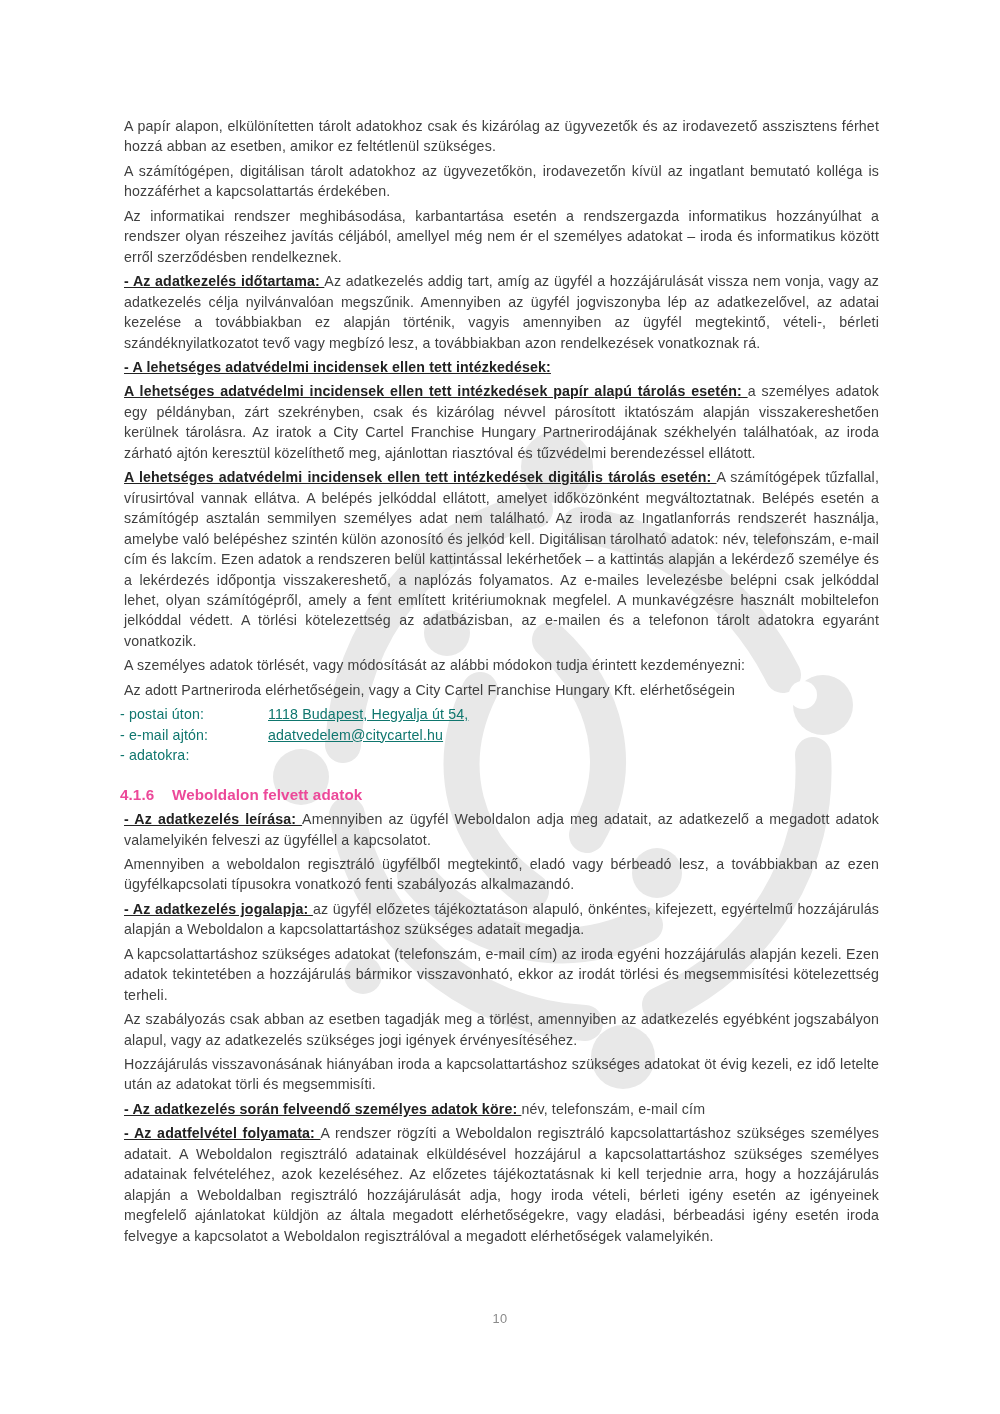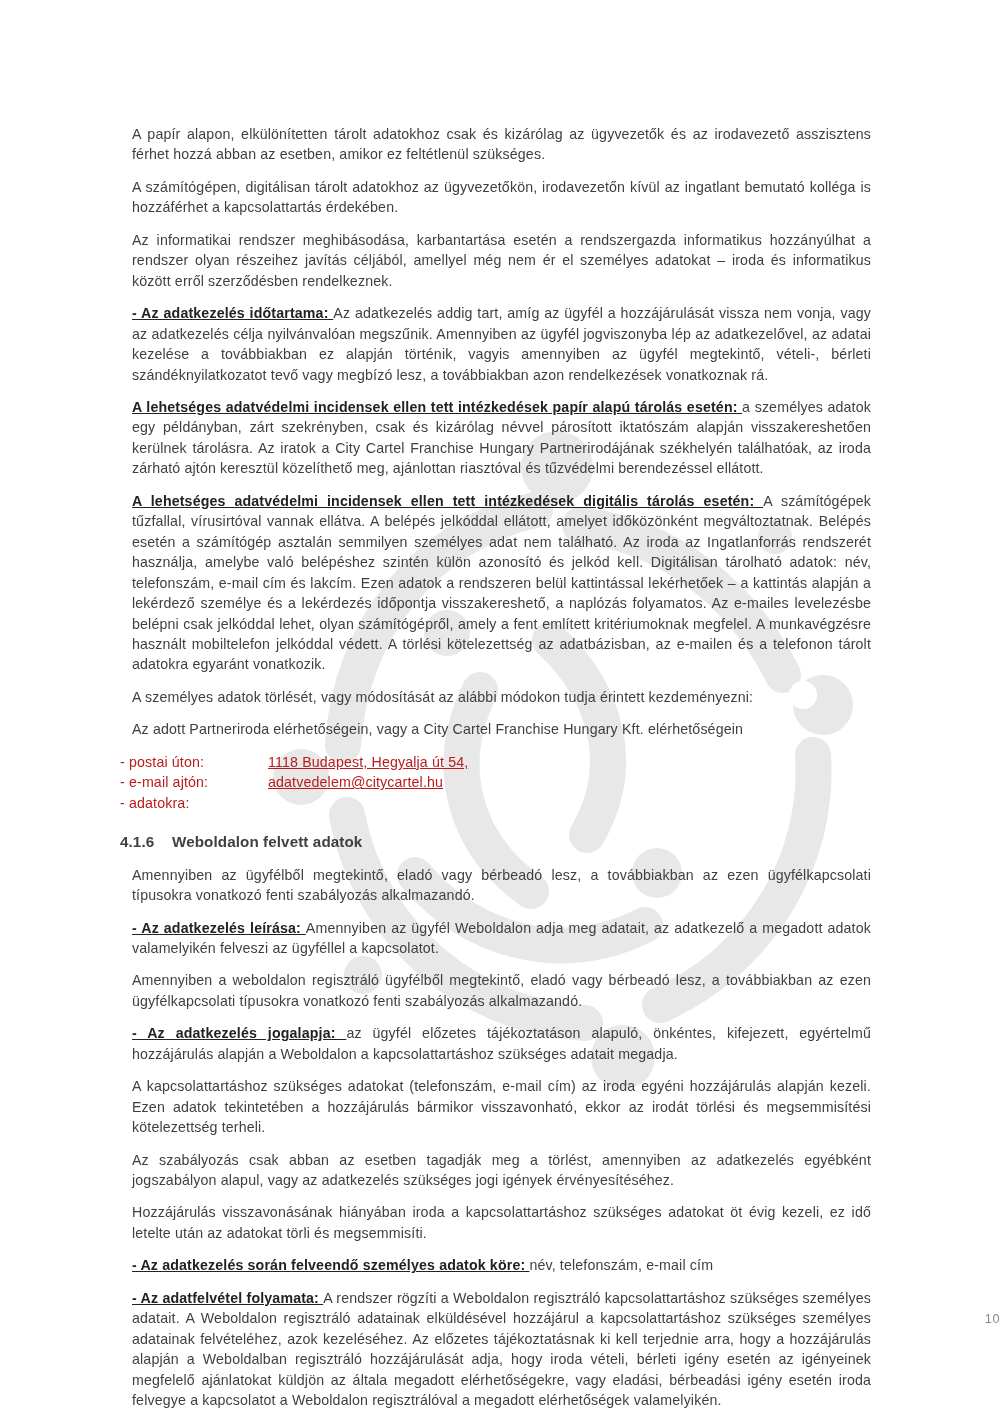--- a/index.html
+++ b/index.html
@@ -21,51 +21,51 @@
     pointer-events: none;
   }
   .content {
     position: absolute;
     left: 120px;
     top: 112px;
     width: 763px;
     z-index: 1;
   }
   p.para {
-    margin: 12px;
+    margin: 4px;
     font-size: 14.2px;
     line-height: 20.45px;
     letter-spacing: 0.15px;
     color: #3f3f3f;
     text-align: justify;
   }
   p.para b { color: #222222; font-weight: 700; text-decoration: underline; }
   .contact-row {
     display: flex;
     font-size: 14.2px;
     line-height: 20.45px;
     letter-spacing: 0.15px;
-    color: #b91c1c;
+    color: #0f766e;
   }
   .contact-label { width: 148px; flex: none; }
   .contact-value { flex: 1; text-decoration: underline; }
   .section-heading {
     margin: 19px 0 2px 0;
     font-size: 15.2px;
     line-height: 20.45px;
     font-weight: 700;
-    color: #404040;
+    color: #ec4899;
     letter-spacing: 0.1px;
   }
   .section-number { display: inline-block; width: 52px; }
   .page-number {
     position: absolute;
     left: 0; right: 0;
     top: 1311px;
-    text-align: right;
+    text-align: center;
     font-size: 12.8px;
     color: #8a8a8a;
     z-index: 1;
     letter-spacing: 0.5px;
   }
 </style>
 </head>
 <body>
 
 <div class="page">
@@ -94,20 +94,21 @@
       </g>
     </svg>
   </div>
 
   <div class="content">
 
     <p class="para"><b></b><span>A papír alapon, elkülönítetten tárolt adatokhoz csak és kizárólag az ügyvezetők és az irodavezető asszisztens férhet hozzá abban az esetben, amikor ez feltétlenül szükséges.</span></p>
     <p class="para"><b></b><span>A számítógépen, digitálisan tárolt adatokhoz az ügyvezetőkön, irodavezetőn kívül az ingatlant bemutató kolléga is hozzáférhet a kapcsolattartás érdekében.</span></p>
     <p class="para"><b></b><span>Az informatikai rendszer meghibásodása, karbantartása esetén a rendszergazda informatikus hozzányúlhat a rendszer olyan részeihez javítás céljából, amellyel még nem ér el személyes adatokat – iroda és informatikus között erről szerződésben rendelkeznek.</span></p>
     <p class="para"><b>- Az adatkezelés időtartama: </b><span>Az adatkezelés addig tart, amíg az ügyfél a hozzájárulását vissza nem vonja, vagy az adatkezelés célja nyilvánvalóan megszűnik. Amennyiben az ügyfél jogviszonyba lép az adatkezelővel, az adatai kezelése a továbbiakban ez alapján történik, vagyis amennyiben az ügyfél megtekintő, vételi-, bérleti szándéknyilatkozatot tevő vagy megbízó lesz, a továbbiakban azon rendelkezések vonatkoznak rá.</span></p>
+    <p class="para"><b>- A lehetséges adatvédelmi incidensek ellen tett intézkedések:</b><span></span></p>
     <p class="para"><b>A lehetséges adatvédelmi incidensek ellen tett intézkedések papír alapú tárolás esetén: </b><span>a személyes adatok egy példányban, zárt szekrényben, csak és kizárólag névvel párosított iktatószám alapján visszakereshetően kerülnek tárolásra. Az iratok a City Cartel Franchise Hungary Partnerirodájának székhelyén találhatóak, az iroda zárható ajtón keresztül közelíthető meg, ajánlottan riasztóval és tűzvédelmi berendezéssel ellátott.</span></p>
     <p class="para"><b>A lehetséges adatvédelmi incidensek ellen tett intézkedések digitális tárolás esetén: </b><span>A számítógépek tűzfallal, vírusirtóval vannak ellátva. A belépés jelkóddal ellátott, amelyet időközönként megváltoztatnak. Belépés esetén a számítógép asztalán semmilyen személyes adat nem található. Az iroda az Ingatlanforrás rendszerét használja, amelybe való belépéshez szintén külön azonosító és jelkód kell. Digitálisan tárolható adatok: név, telefonszám, e-mail cím és lakcím. Ezen adatok a rendszeren belül kattintással lekérhetőek – a kattintás alapján a lekérdező személye és a lekérdezés időpontja visszakereshető, a naplózás folyamatos. Az e-mailes levelezésbe belépni csak jelkóddal lehet, olyan számítógépről, amely a fent említett kritériumoknak megfelel. A munkavégzésre használt mobiltelefon jelkóddal védett. A törlési kötelezettség az adatbázisban, az e-mailen és a telefonon tárolt adatokra egyaránt vonatkozik.</span></p>
     <p class="para"><b></b><span>A személyes adatok törlését, vagy módosítását az alábbi módokon tudja érintett kezdeményezni:</span></p>
     <p class="para"><b></b><span>Az adott Partneriroda elérhetőségein, vagy a City Cartel Franchise Hungary Kft. elérhetőségein</span></p>
 
     <div class="contact-row">
       <span class="contact-label">- postai úton:</span>
       <span class="contact-value">1118 Budapest, Hegyalja út 54,</span>
     </div>
     <div class="contact-row">
@@ -115,21 +116,20 @@
       <span class="contact-value">adatvedelem@citycartel.hu</span>
     </div>
     <div class="contact-row">
       <span class="contact-label">- adatokra:</span>
     </div>
 
     <h2 class="section-heading">
       <span class="section-number">4.1.6</span><span>Weboldalon felvett adatok</span>
     </h2>
 
-    <p class="para"><b></b><span>Amennyiben az ügyfélből megtekintő, eladó vagy bérbeadó lesz, a továbbiakban az ezen ügyfélkapcsolati típusokra vonatkozó fenti szabályozás alkalmazandó.</span></p>
     <p class="para"><b>- Az adatkezelés leírása: </b><span>Amennyiben az ügyfél Weboldalon adja meg adatait, az adatkezelő a megadott adatok valamelyikén felveszi az ügyféllel a kapcsolatot.</span></p>
     <p class="para"><b></b><span>Amennyiben a weboldalon regisztráló ügyfélből megtekintő, eladó vagy bérbeadó lesz, a továbbiakban az ezen ügyfélkapcsolati típusokra vonatkozó fenti szabályozás alkalmazandó.</span></p>
     <p class="para"><b>- Az adatkezelés jogalapja: </b><span>az ügyfél előzetes tájékoztatáson alapuló, önkéntes, kifejezett, egyértelmű hozzájárulás alapján a Weboldalon a kapcsolattartáshoz szükséges adatait megadja.</span></p>
     <p class="para"><b></b><span>A kapcsolattartáshoz szükséges adatokat (telefonszám, e-mail cím) az iroda egyéni hozzájárulás alapján kezeli. Ezen adatok tekintetében a hozzájárulás bármikor visszavonható, ekkor az irodát törlési és megsemmisítési kötelezettség terheli.</span></p>
     <p class="para"><b></b><span>Az szabályozás csak abban az esetben tagadják meg a törlést, amennyiben az adatkezelés egyébként jogszabályon alapul, vagy az adatkezelés szükséges jogi igények érvényesítéséhez.</span></p>
     <p class="para"><b></b><span>Hozzájárulás visszavonásának hiányában iroda a kapcsolattartáshoz szükséges adatokat öt évig kezeli, ez idő letelte után az adatokat törli és megsemmisíti.</span></p>
     <p class="para"><b>- Az adatkezelés során felveendő személyes adatok köre: </b><span>név, telefonszám, e-mail cím</span></p>
     <p class="para"><b>- Az adatfelvétel folyamata: </b><span>A rendszer rögzíti a Weboldalon regisztráló kapcsolattartáshoz szükséges személyes adatait. A Weboldalon regisztráló adatainak elküldésével hozzájárul a kapcsolattartáshoz szükséges személyes adatainak felvételéhez, azok kezeléséhez. Az előzetes tájékoztatásnak ki kell terjednie arra, hogy a hozzájárulás alapján a Weboldalban regisztráló hozzájárulását adja, hogy iroda vételi, bérleti igény esetén az igényeinek megfelelő ajánlatokat küldjön az általa megadott elérhetőségekre, vagy eladási, bérbeadási igény esetén iroda felvegye a kapcsolatot a Weboldalon regisztrálóval a megadott elérhetőségek valamelyikén.</span></p>
 
   </div>

